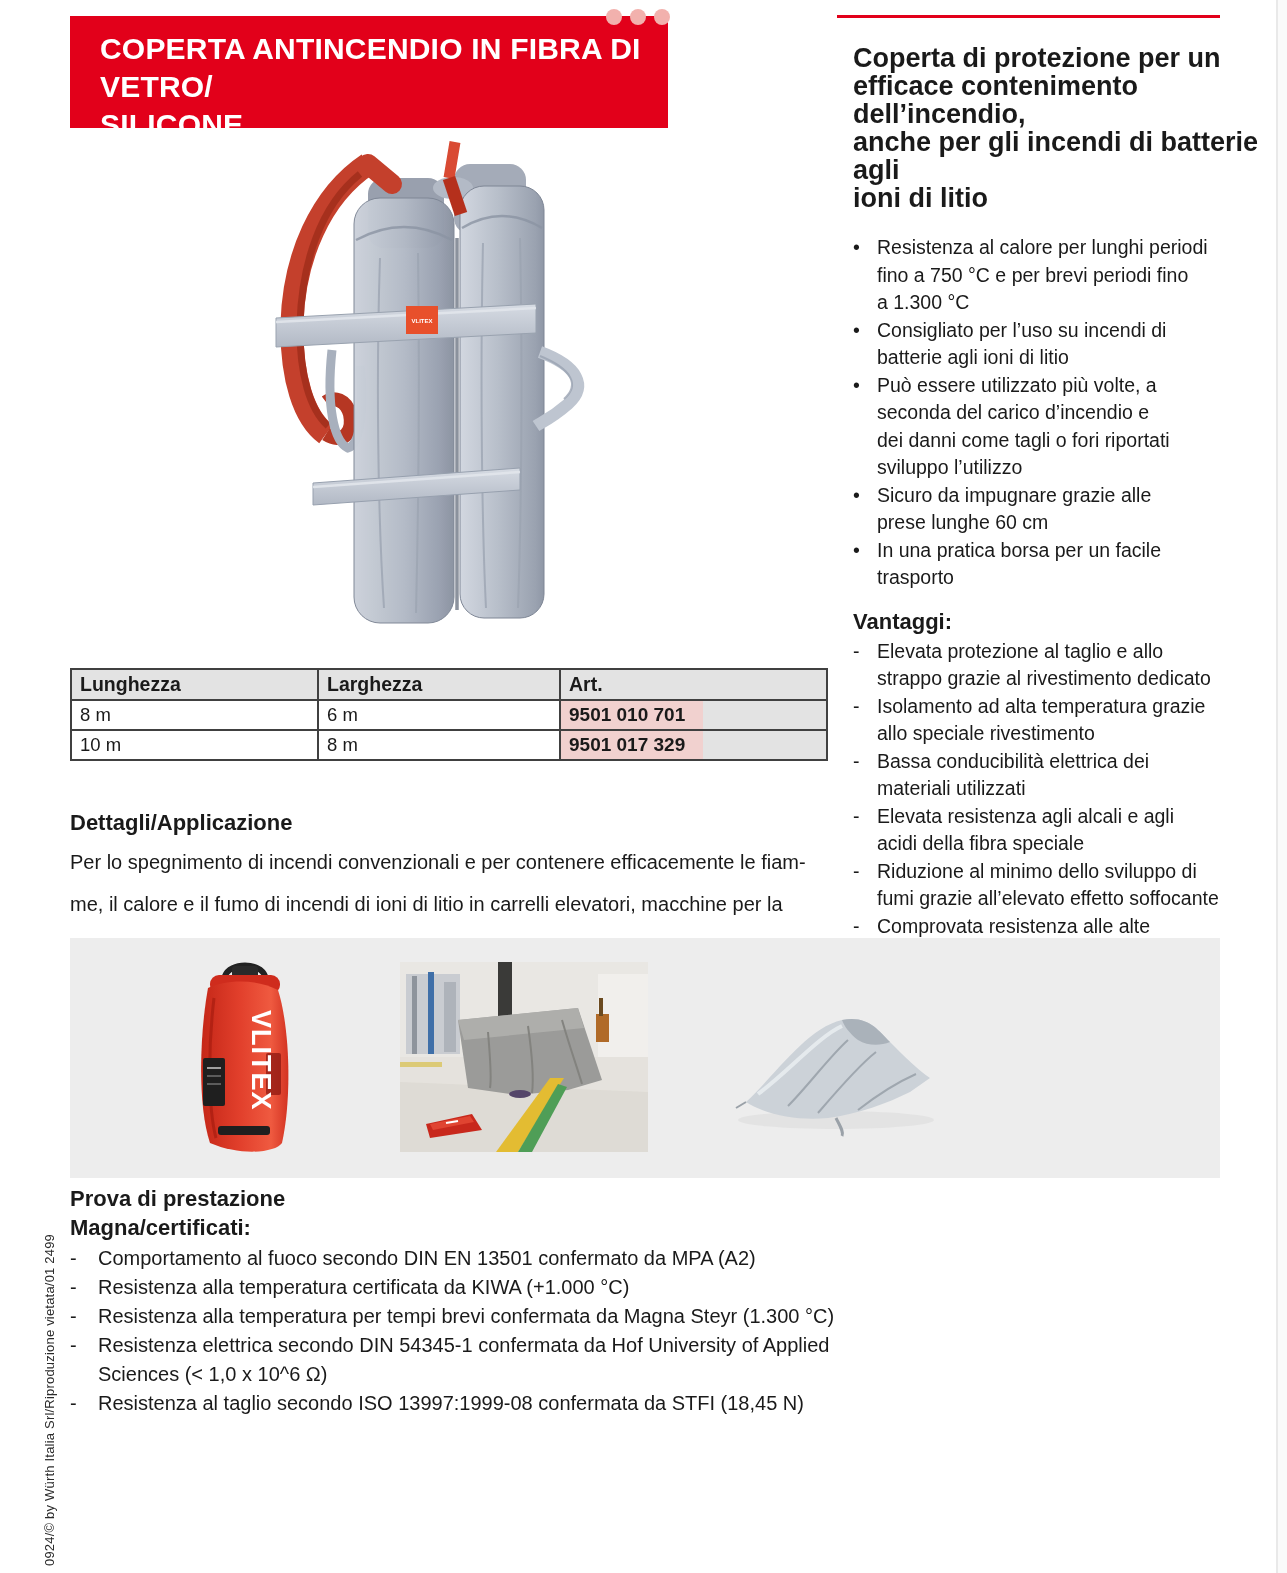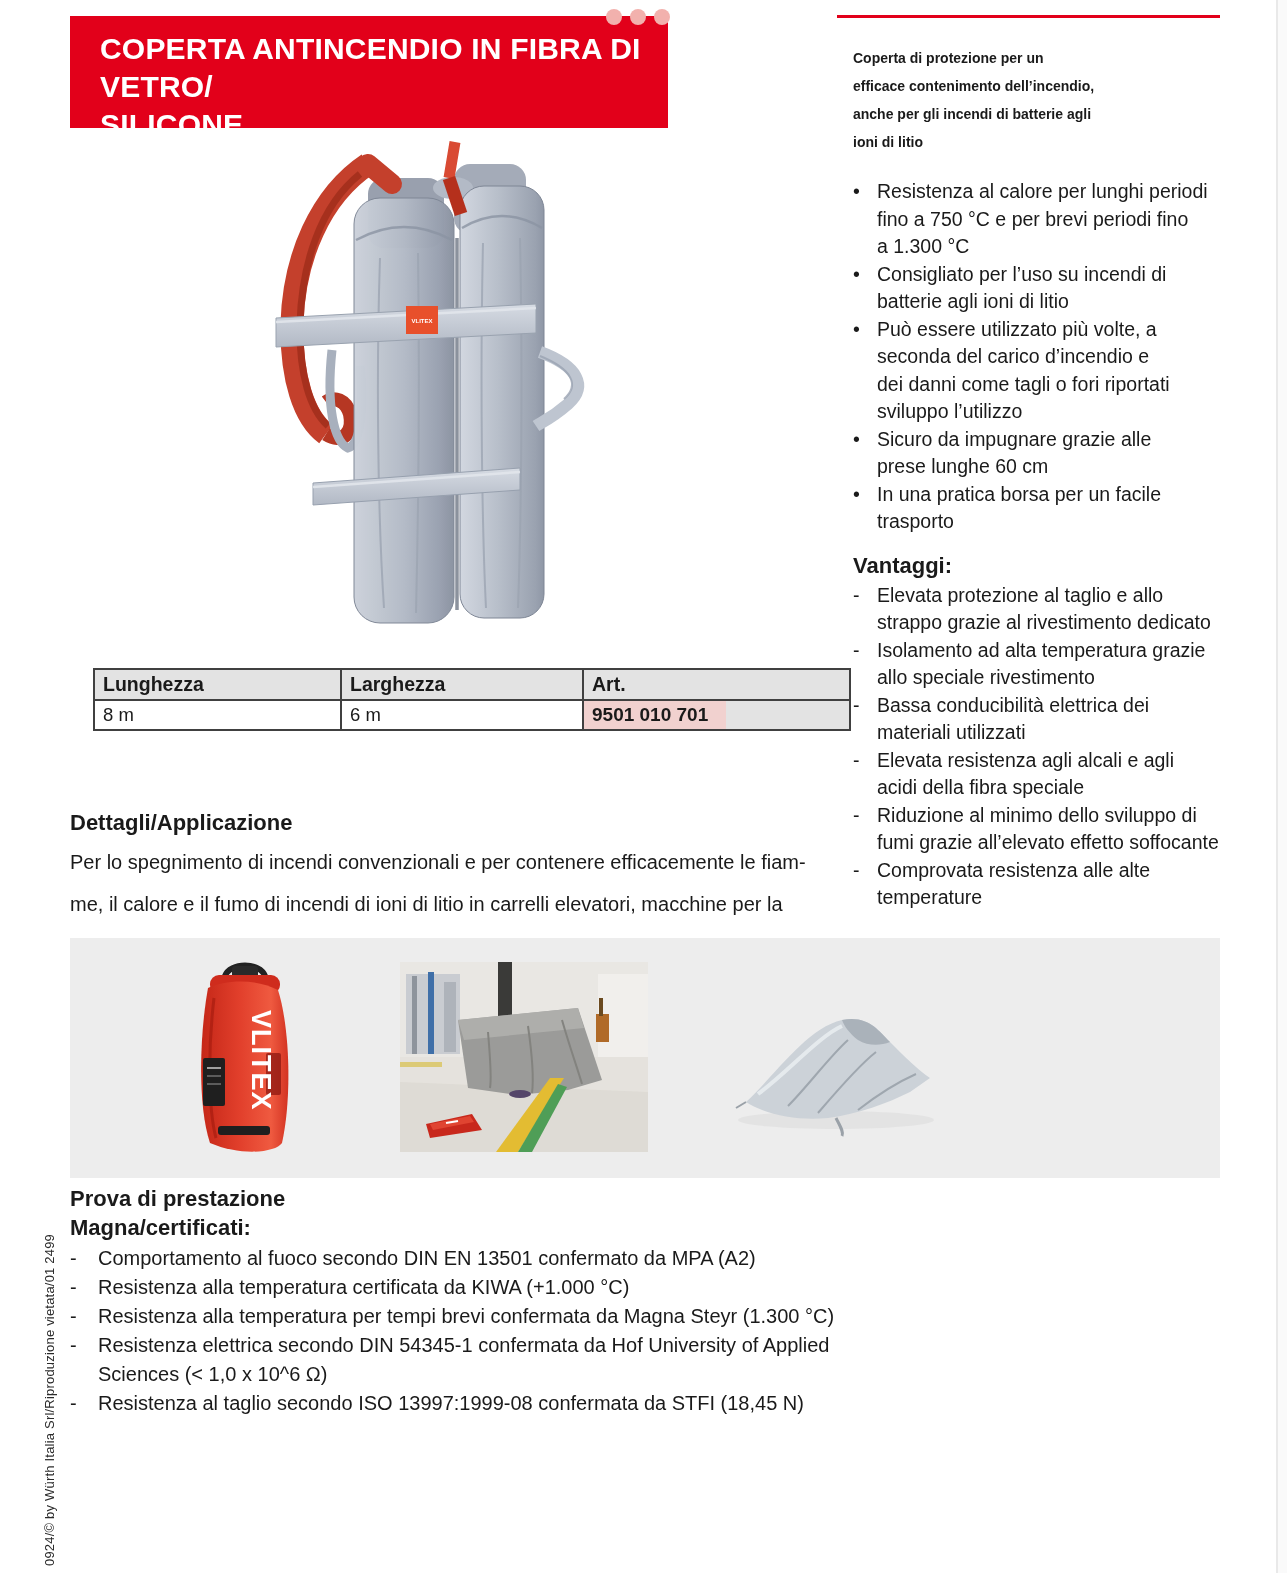--- a/index.html
+++ b/index.html
@@ -13,30 +13,30 @@
   .red-band { position:absolute; left:70px; top:16px; width:598px; height:112px; background:#e2001a; }
   .red-band .title { margin:0; padding:14px 0 0 30px; font-size:30px; line-height:38px; font-weight:bold; color:#ffffff; letter-spacing:0.2px; }
   .dot { position:absolute; top:9px; width:16px; height:16px; border-radius:50%; background:#f2b1ad; }
   .dot.d1 { left:606px; } .dot.d2 { left:630px; } .dot.d3 { left:654px; }
   .right-rule { position:absolute; left:837px; top:15px; width:383px; height:3px; background:#e2001a; }
   .edge-line { position:absolute; left:1276px; top:0; width:2px; height:1573px; background:#e9e9e9; }
   .edge-fill { position:absolute; left:1278px; top:0; width:9px; height:1573px; background:#fafafa; }
 
   
   .right-col { position:absolute; left:853px; top:44px; width:410px; }
-  .intro { font-weight:bold; font-size:14px; line-height:28px; }
+  .intro { font-weight:bold; font-size:27px; line-height:28px; }
   .bullets { margin-top:22px; }
   .li { display:flex; }
   .marker { width:24px; flex:0 0 24px; font-size:19.5px; line-height:27.5px; }
   .li-text { flex:1; font-size:19.5px; line-height:27.5px; }
   .vantaggi-h { margin-top:16px; font-size:22px; line-height:28px; font-weight:bold; }
   .v-list { margin-top:2px; }
 
   
-  .spec-table { position:absolute; left:70px; top:668px; border-collapse:collapse;margin-left:23px; }
+  .spec-table { position:absolute; left:70px; top:668px; border-collapse:collapse; }
   .spec-table th, .spec-table td { border:2px solid #404040; text-align:left; }
   .spec-table th { background:#e3e3e3; font-size:19.5px; padding:3px 8px; height:22px; }
   .spec-table td { font-size:18.5px; padding:0 8px; height:27px; }
   td.cell-art { background:#e3e3e3; padding:0; }
   .art-num { display:inline-block; background:#f1d1cf; font-weight:bold; font-size:19px; padding:3px 18px 3px 8px; }
 
   
   .details-h { position:absolute; left:70px; top:810px; font-size:22px; font-weight:bold; }
   .details-p { position:absolute; left:70px; top:841px; width:795px; font-size:20px; line-height:42px; }
 
@@ -220,20 +220,25 @@
     <tbody>
         <tr>
       <th style="width:229px">Lunghezza</th>
       <th style="width:224px">Larghezza</th>
       <th style="width:249px">Art.</th>
     </tr>
     <tr>
       <td>8 m</td>
       <td>6 m</td>
       <td class="cell-art"><span class="art-num">9501 010 701</span></td>
+    </tr>
+    <tr>
+      <td>10 m</td>
+      <td>8 m</td>
+      <td class="cell-art"><span class="art-num">9501 017 329</span></td>
     </tr>
   </tbody>
     </table>
 
   <div class="details-h">Dettagli/Applicazione</div>
   <div class="details-p pre">Per lo spegnimento di incendi convenzionali e per contenere efficacemente le fiam-
 me, il calore e il fumo di incendi di ioni di litio in carrelli elevatori, macchine per la
 manutenzione o transpallet, oltre che in auto, furgoni e minibus.</div>
 
   <div class="photo-band">

